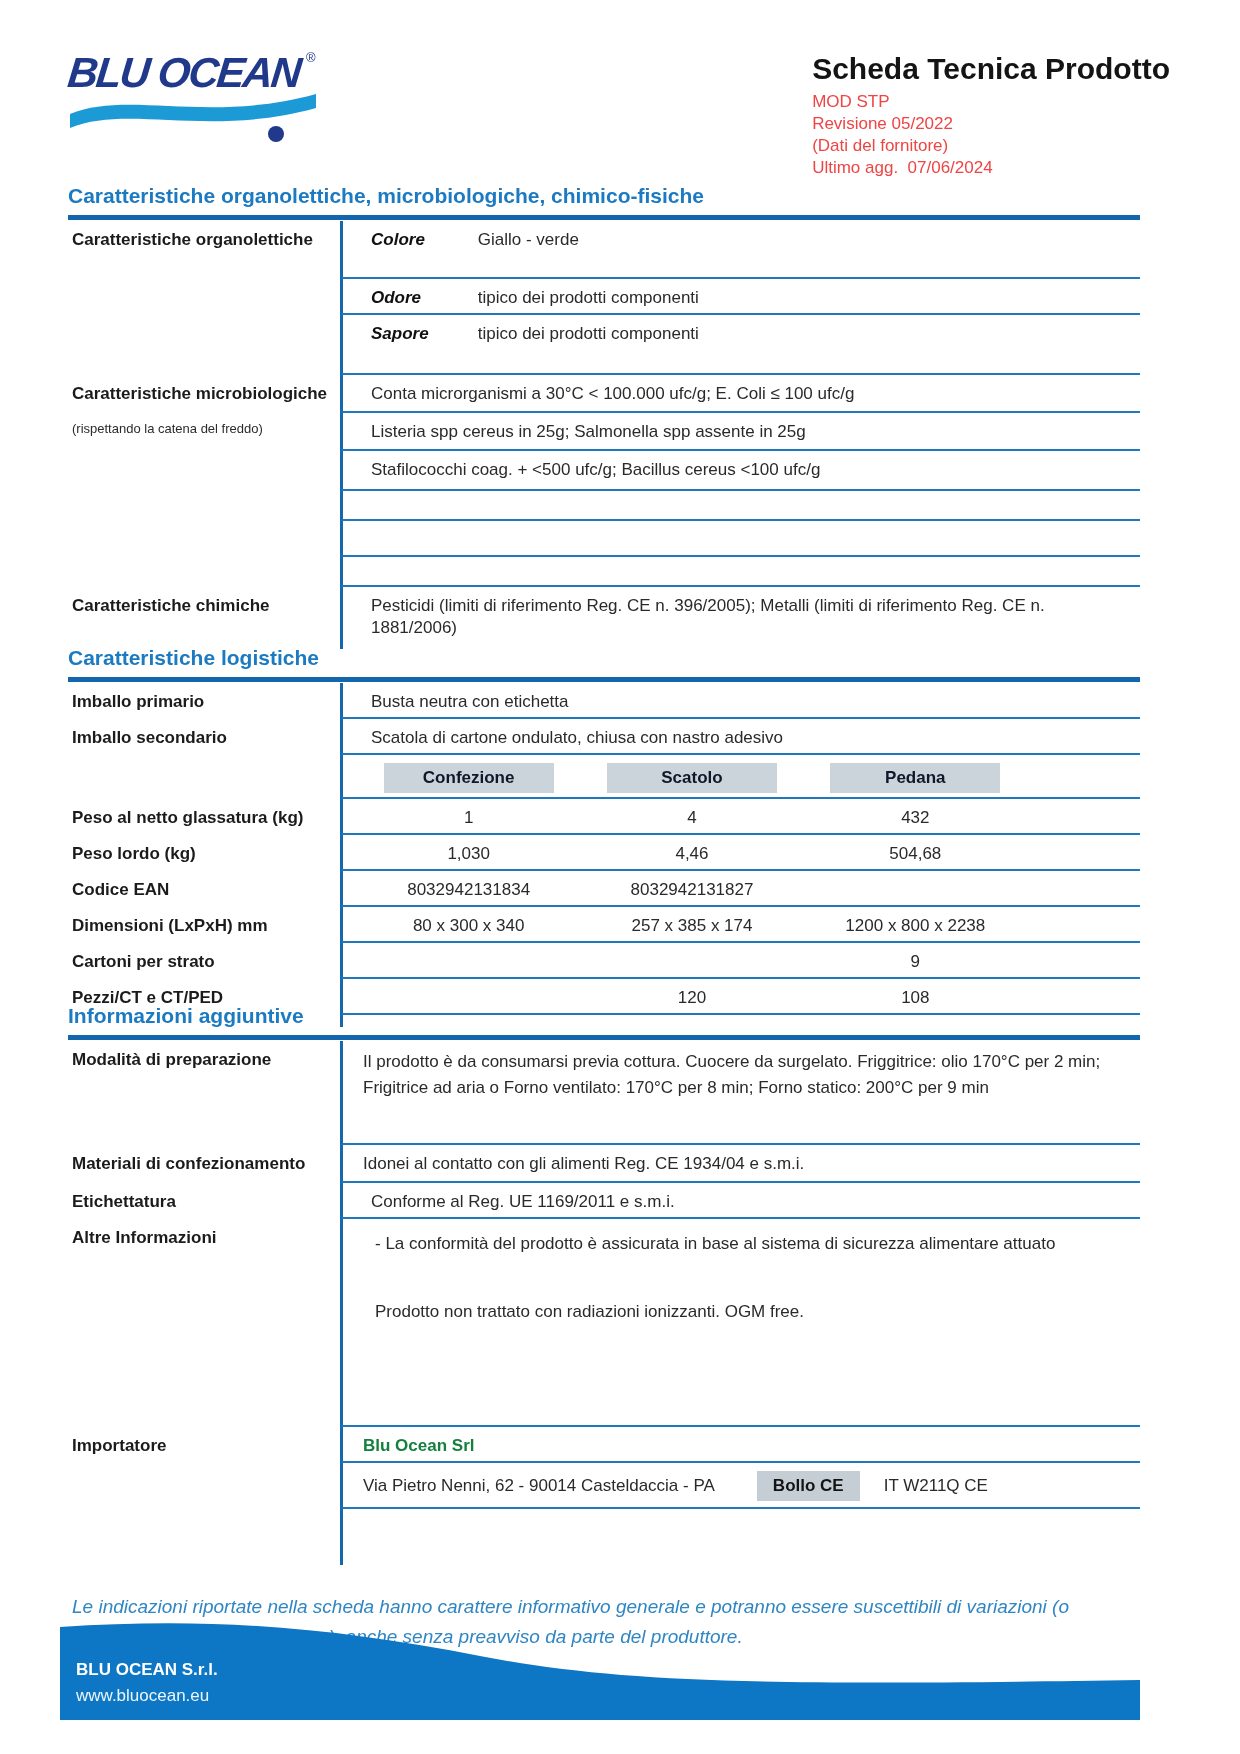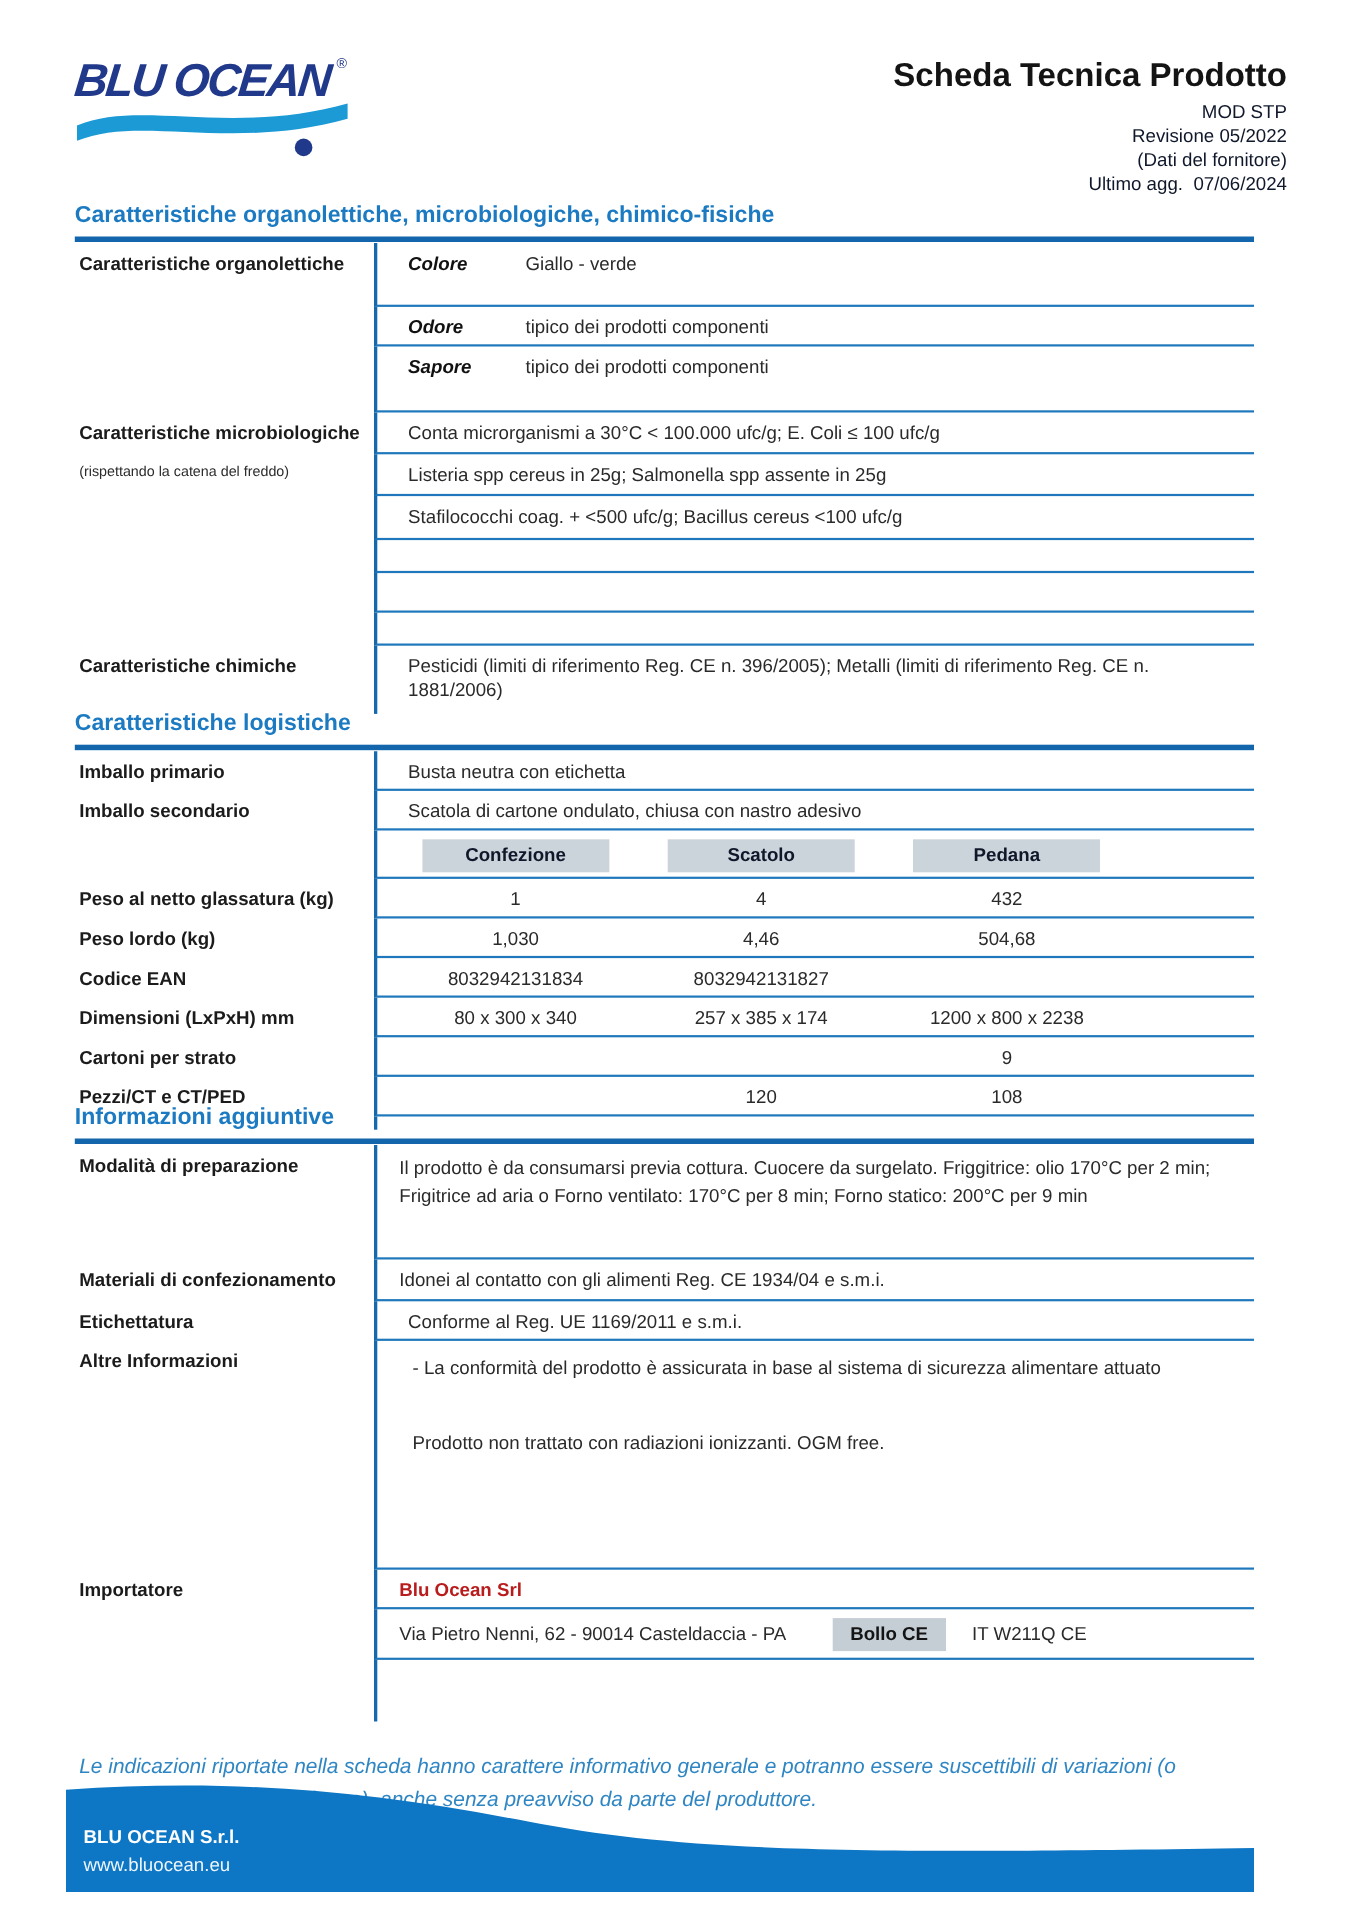--- a/index.html
+++ b/index.html
@@ -13,23 +13,23 @@
   }
   
   .header{position:absolute;top:52px;left:68px;right:70px;display:flex;justify-content:space-between;align-items:flex-start;}
   .logo{position:relative;width:260px;height:110px;}
   .logo-text{
     font-size:42px;font-weight:bold;font-style:italic;letter-spacing:-2px;
     color:#21398b;transform:skewX(-6deg);white-space:nowrap;line-height:1;
   }
   .logo-reg{position:absolute;top:-2px;left:238px;font-size:13px;font-style:normal;color:#21398b;}
   .logo-wave{position:absolute;left:0;top:36px;width:250px;height:58px;}
-  .hdr-right{text-align:right;}
+  .hdr-right{text-align:left;}
   .doc-title{font-size:30px;font-weight:bold;color:#141414;line-height:1.1;margin-bottom:6px;}
-  .doc-meta{font-size:17px;color:#0f172a;line-height:22px;}
+  .doc-meta{font-size:17px;color:#ef4444;line-height:22px;}
   
   .section{position:absolute;left:68px;right:100px;}
   .sec-heading{font-size:21px;font-weight:bold;color:#1b7ac1;margin:0 0 7px 0;}
   .sec-bar{height:5px;background:#1366ab;margin-bottom:1px;}
   .row{position:relative;}
   .lbl{position:absolute;left:4px;top:8px;width:258px;font-size:17px;font-weight:bold;color:#1b1b1b;line-height:21px;}
   .lbl .note{font-weight:normal;font-size:13px;color:#2b2b2b;margin-top:14px;}
   .cnt{
     margin-left:272px;border-left:3px solid #1668ad;border-bottom:2px solid #1f78bb;
     box-sizing:border-box;padding:8px 8px 4px 28px;font-size:17px;color:#2a2a2a;line-height:22px;
@@ -37,21 +37,21 @@
   .cnt.noline{border-bottom:none;}
   .fieldlbl{display:inline-block;width:102px;font-weight:bold;font-style:italic;color:#111;}
   
   .cols{display:flex;width:670px;}
   .col{flex:1;text-align:center;}
   .hcell{display:inline-block;min-width:170px;background:#ccd4db;font-weight:bold;color:#0f172a;padding:4px 0;font-size:17px;}
   
   .addr-line{display:flex;align-items:center;}
   .bollo-box{background:#c5cdd5;font-weight:bold;color:#141414;padding:4px 16px;margin-left:42px;}
   .bollo-val{margin-left:24px;}
-  .importer-name{font-weight:bold;color:#b91c1c;}
+  .importer-name{font-weight:bold;color:#15803d;}
   
   .disclaimer{
     position:absolute;left:72px;right:100px;top:1592px;
     font-size:19px;font-style:italic;color:#2f86c3;line-height:30px;
   }
   
   .footer-band{position:absolute;left:60px;top:1620px;width:1080px;height:100px;}
   .footer-band svg{position:absolute;left:0;top:0;width:1080px;height:100px;}
   .footer-company{position:absolute;left:16px;top:40px;color:#ffffff;font-weight:bold;font-size:17px;}
   .footer-site{position:absolute;left:16px;top:66px;color:#eef6fc;font-size:17px;}

